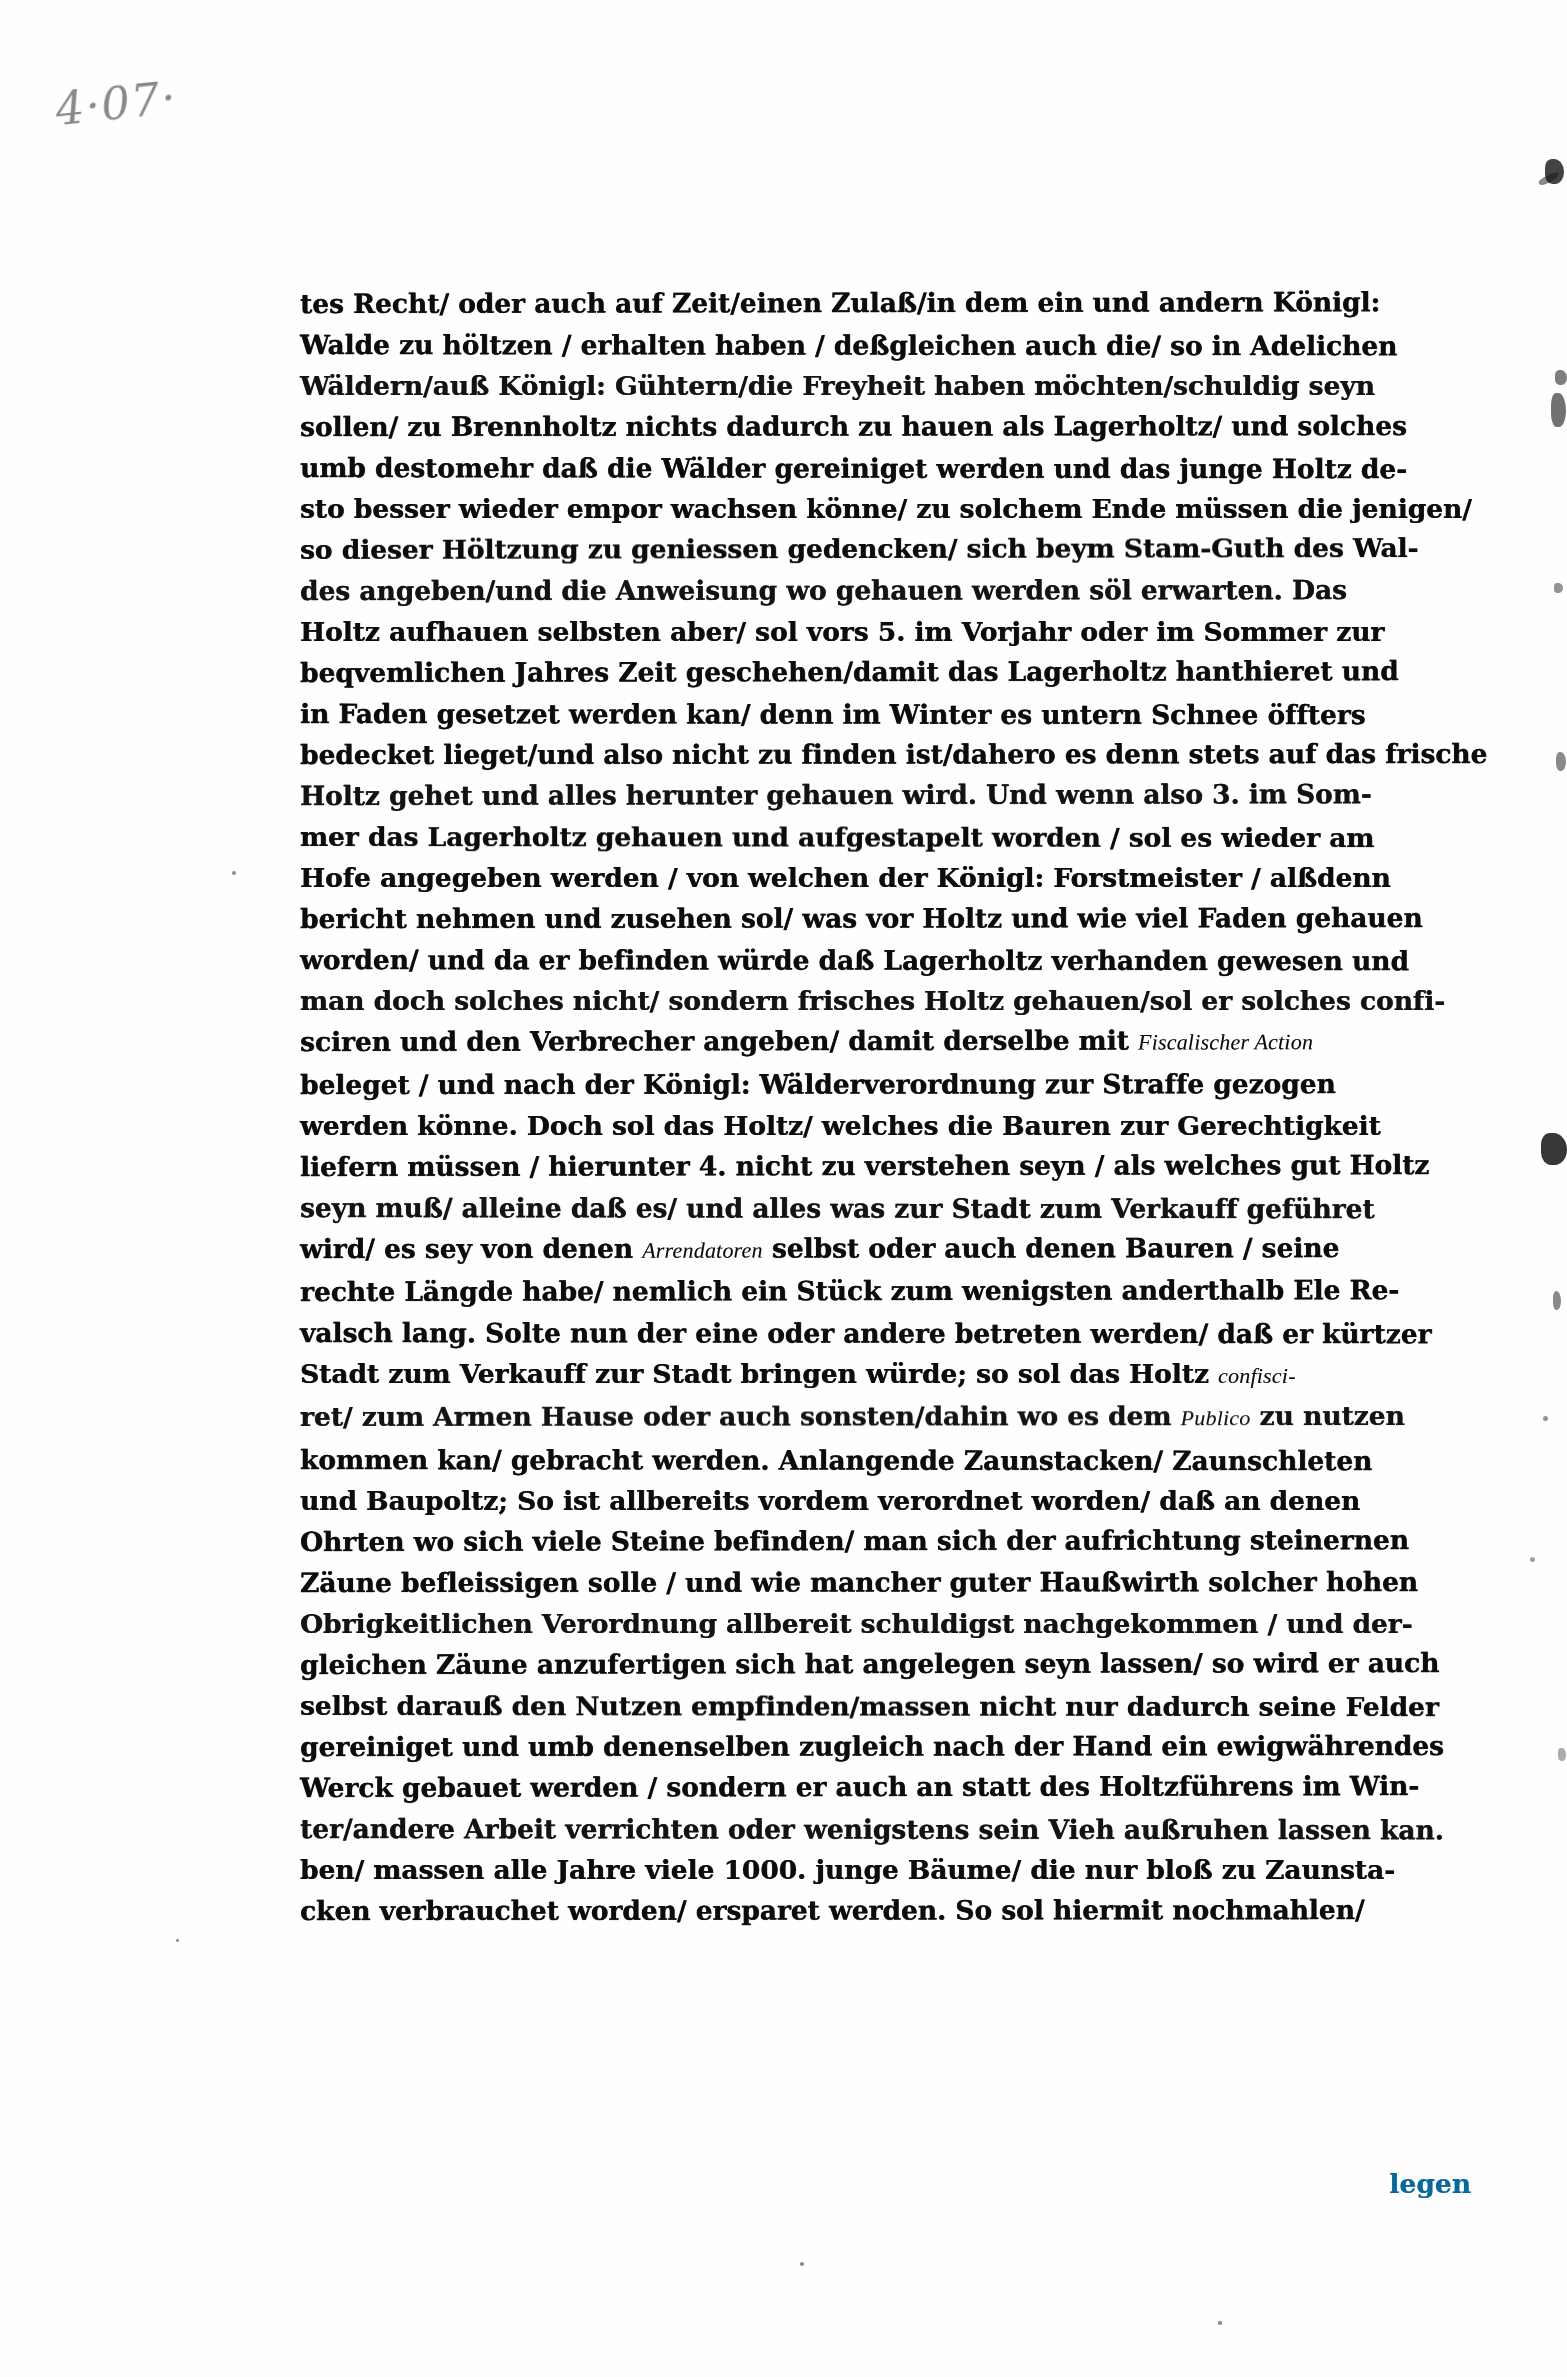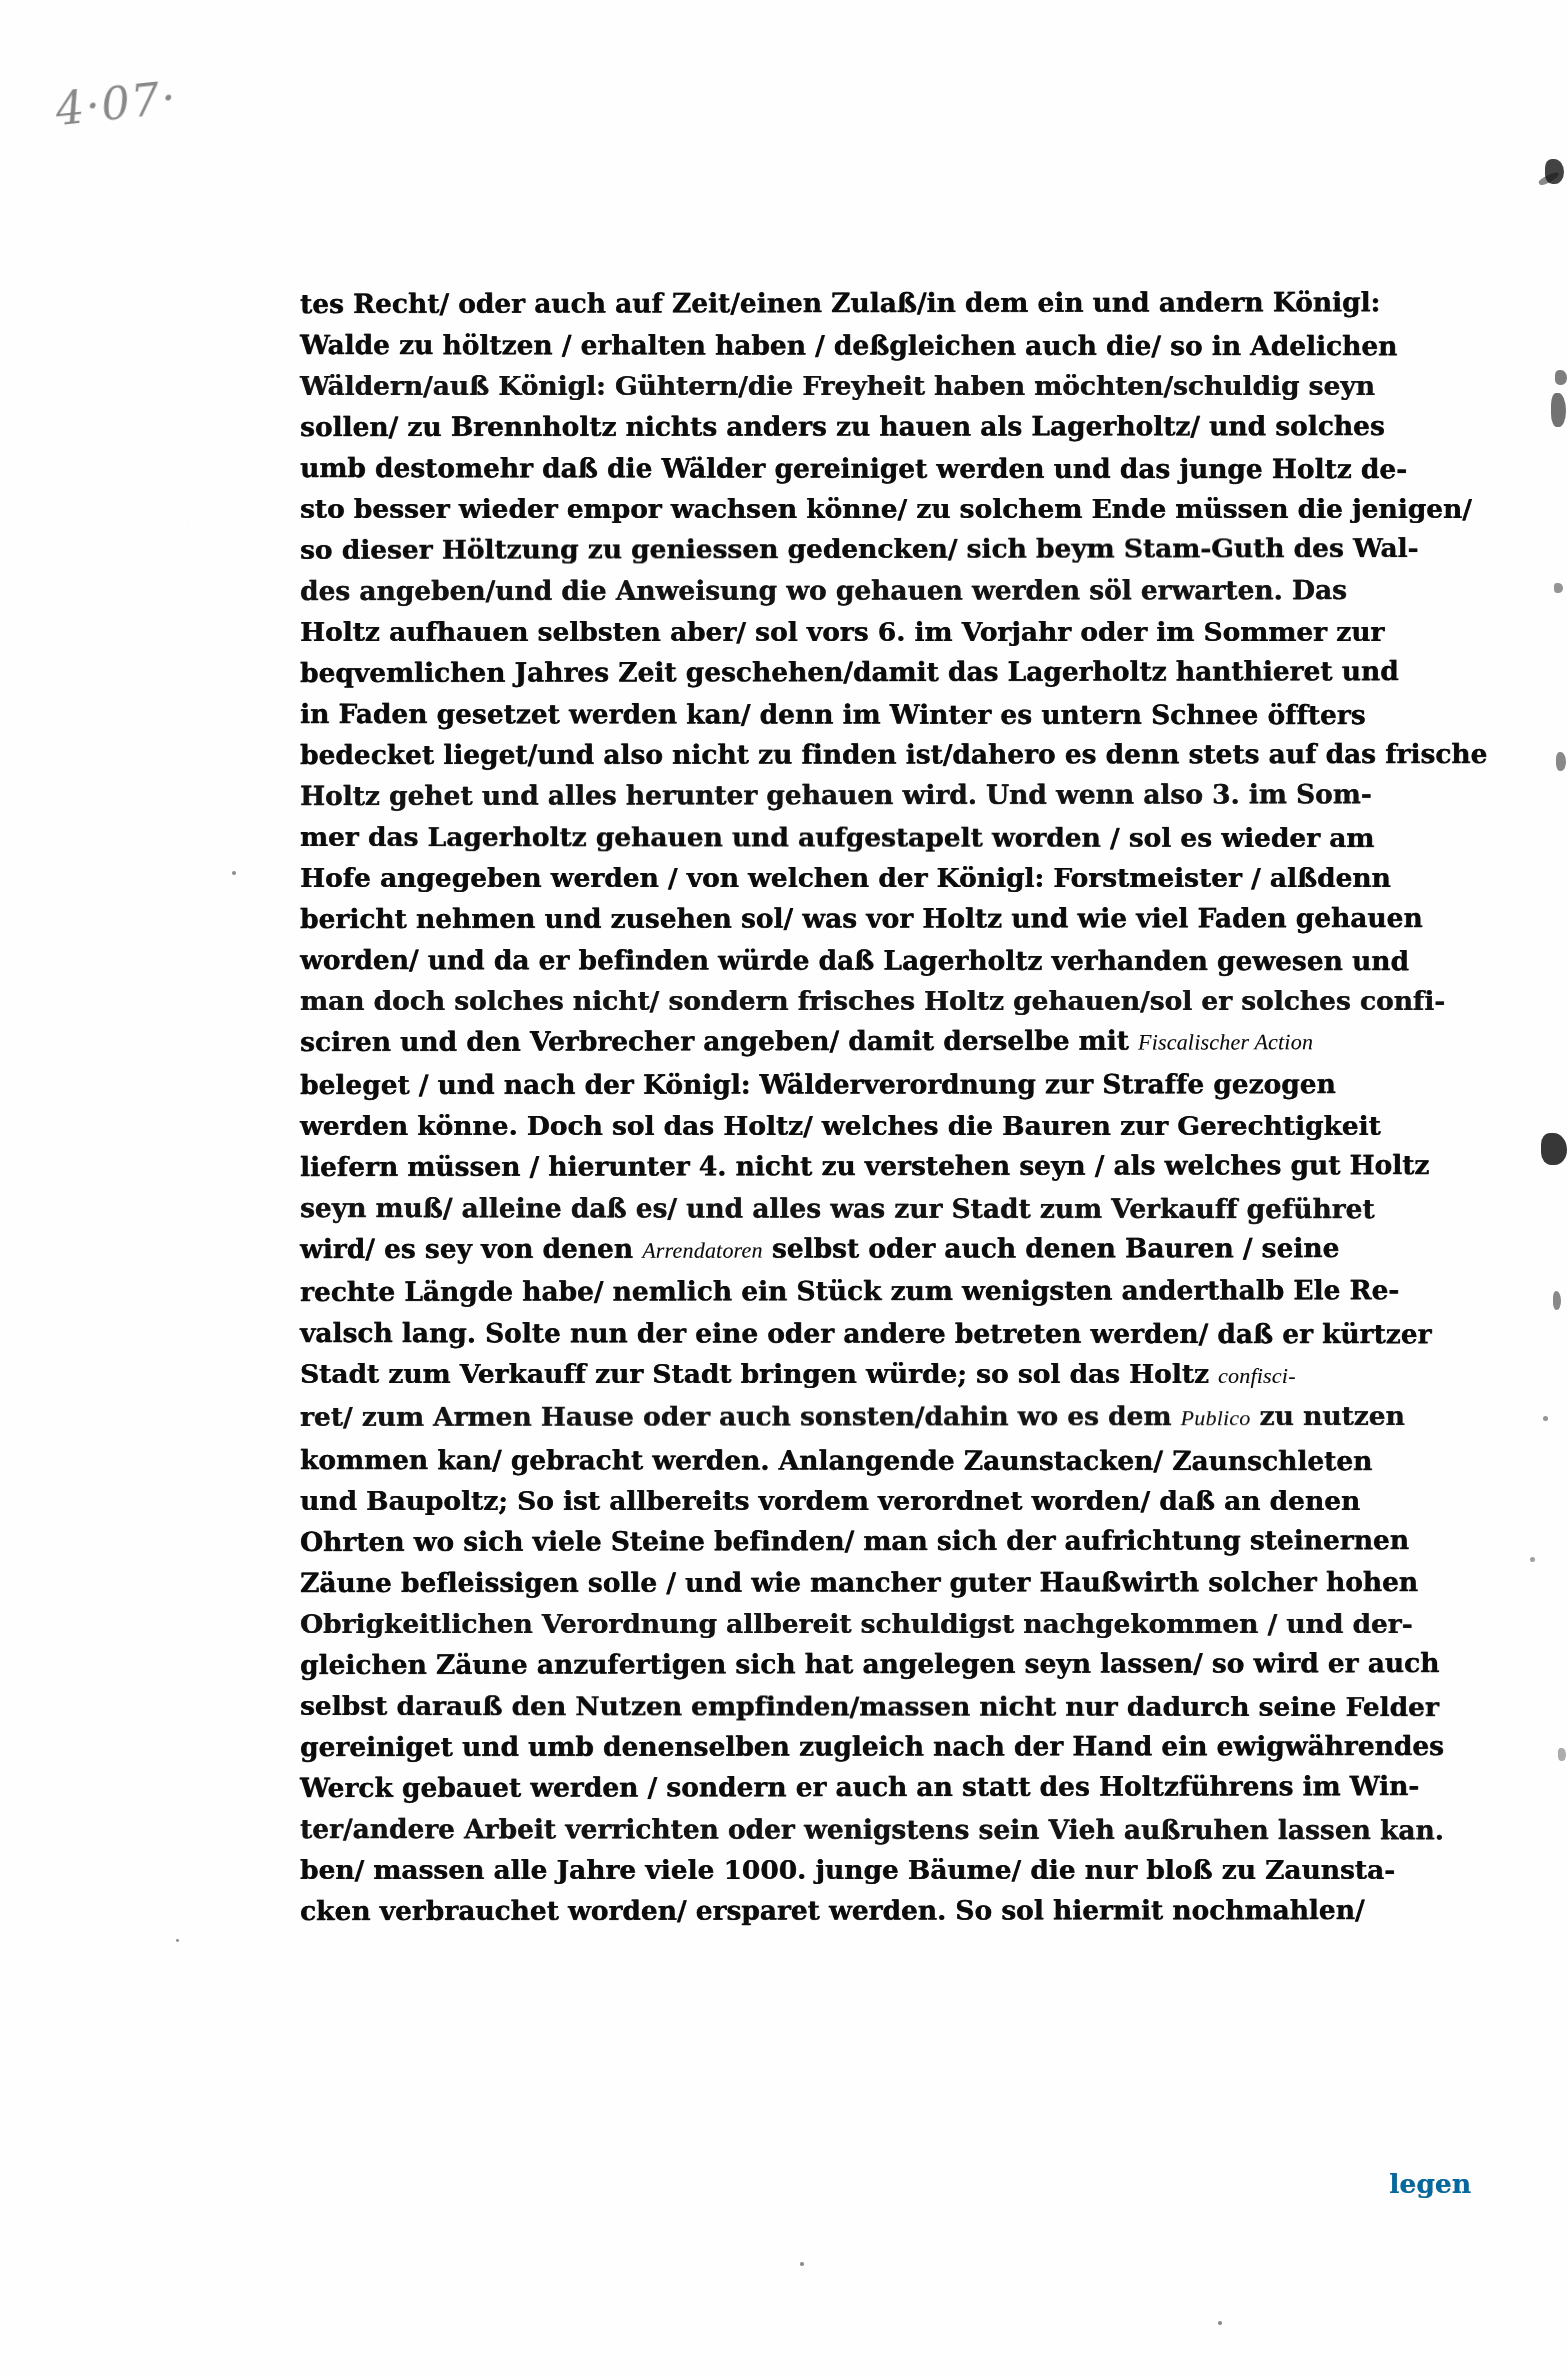--- a/index.html
+++ b/index.html
@@ -148,26 +148,26 @@
 
   <div class="paper-noise"></div>
 
   <div class="folio-mark">4·07·</div>
 
   <div class="textblock">
 
     <div class="line"><span class="frk">tes Recht/ oder auch auf Zeit/einen Zulaß/in dem ein und andern Königl:</span></div>
     <div class="line"><span class="frk">Walde  zu höltzen / erhalten haben / deßgleichen  auch die/ so in Adelichen</span></div>
     <div class="line"><span class="frk">Wäldern/auß Königl: Gühtern/die Freyheit haben möchten/schuldig seyn</span></div>
-    <div class="line"><span class="frk">sollen/ zu Brennholtz nichts anders zu hauen als Lagerholtz/ und solches</span></div>
+    <div class="line"><span class="frk">sollen/ zu Brennholtz nichts dadurch zu hauen als Lagerholtz/ und solches</span></div>
     <div class="line"><span class="frk">umb destomehr daß die Wälder gereiniget werden und das junge Holtz de-</span></div>
     <div class="line"><span class="frk">sto besser wieder empor wachsen könne/ zu solchem Ende müssen die jenigen/</span></div>
     <div class="line"><span class="frk">so dieser Höltzung zu geniessen gedencken/ sich beym Stam-Guth des Wal-</span></div>
     <div class="line"><span class="frk">des angeben/und die Anweisung wo gehauen werden söl erwarten.   Das</span></div>
-    <div class="line"><span class="frk">Holtz aufhauen selbsten aber/ sol vors 6. im Vorjahr oder im Sommer zur</span></div>
+    <div class="line"><span class="frk">Holtz aufhauen selbsten aber/ sol vors 5. im Vorjahr oder im Sommer zur</span></div>
     <div class="line"><span class="frk">beqvemlichen Jahres Zeit geschehen/damit das Lagerholtz hanthieret und</span></div>
     <div class="line"><span class="frk">in Faden gesetzet werden kan/ denn im Winter es untern Schnee öffters</span></div>
     <div class="line"><span class="frk">bedecket lieget/und also nicht zu finden ist/dahero es denn stets auf das frische</span></div>
     <div class="line"><span class="frk">Holtz gehet und alles herunter gehauen wird.  Und wenn also 3. im Som-</span></div>
     <div class="line"><span class="frk">mer das Lagerholtz gehauen und aufgestapelt worden / sol es wieder am</span></div>
     <div class="line"><span class="frk">Hofe angegeben werden / von welchen der Königl: Forstmeister / alßdenn</span></div>
     <div class="line"><span class="frk">bericht nehmen und zusehen sol/ was vor Holtz und wie viel Faden gehauen</span></div>
     <div class="line"><span class="frk">worden/ und da er befinden würde daß Lagerholtz verhanden gewesen und</span></div>
     <div class="line"><span class="frk">man doch solches nicht/ sondern frisches Holtz gehauen/sol er solches confi-</span></div>
     <div class="line"><span class="frk">sciren und den Verbrecher angeben/ damit derselbe mit </span><span class="rom">Fiscalischer Action</span><span class="frk"></span></div>

